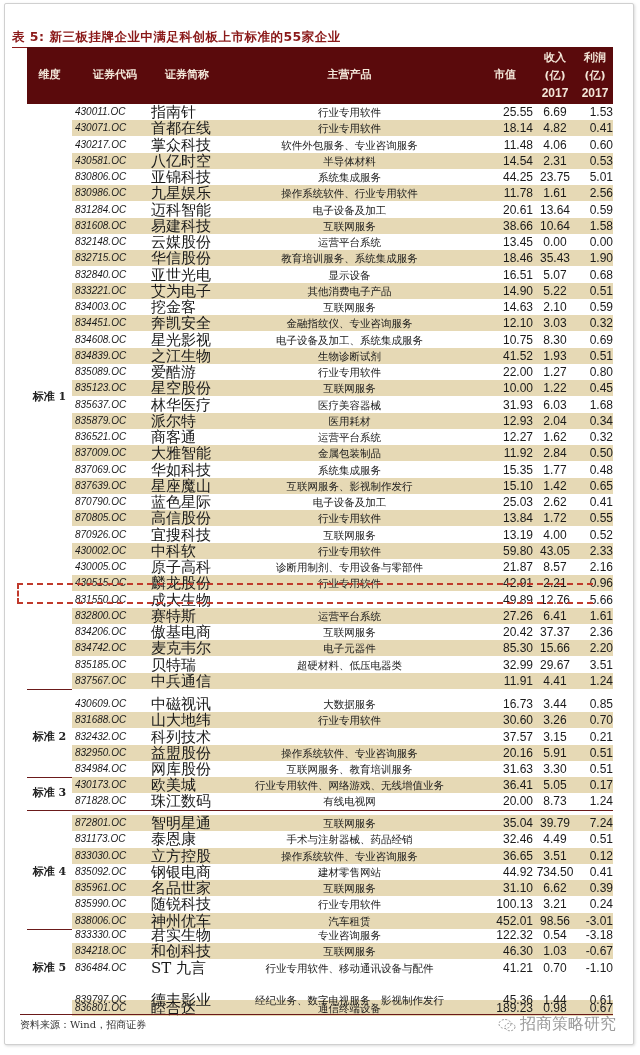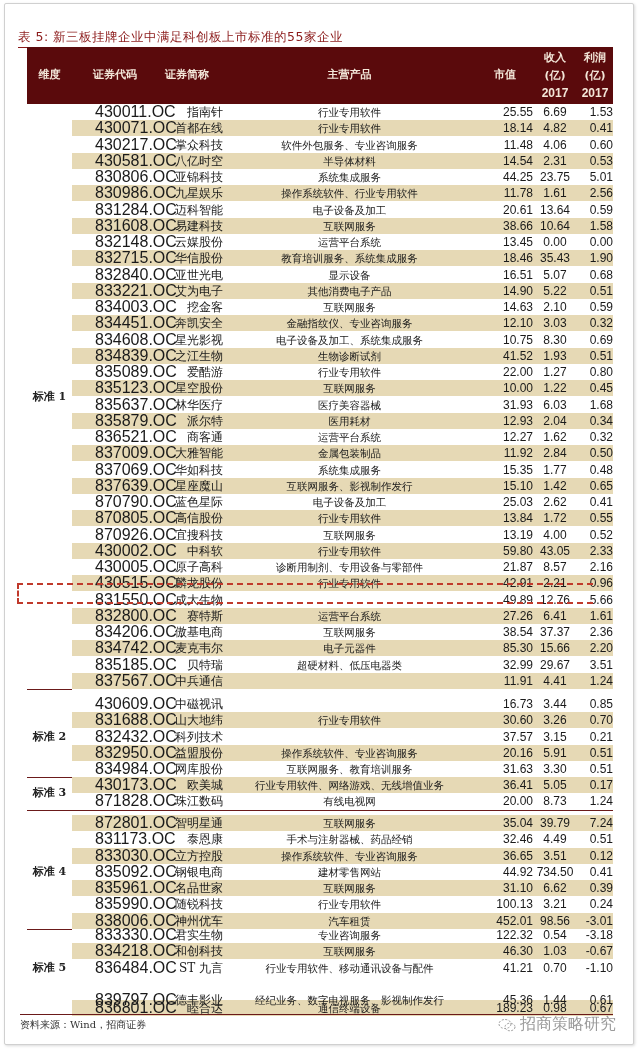--- a/index.html
+++ b/index.html
@@ -1,27 +1,27 @@
 <!DOCTYPE html>
 <html><head>
 <meta charset="utf-8">
 <style>
   html, body { margin: 0; padding: 0; background: #ffffff; }
   body { width: 640px; height: 1055px; position: relative; overflow: hidden; font-family: "DejaVu Sans", sans-serif; }
   .frame { position: absolute; left: 4px; top: 3px; width: 628px; height: 1040px; border: 1px solid #d0d0d0; border-radius: 2px; box-shadow: 1px 1px 3px rgba(0,0,0,0.15); background: #fff; }
-  .title { position: absolute; left: 18px; top: 29px; font-size: 12.5px; color: #8b1a1a; font-weight: normal; letter-spacing: 0.5px; border-bottom: 1px solid #8b1a1a; padding-bottom: 1px; }
+  .title { position: absolute; left: 12px; top: 29px; font-size: 12.5px; color: #8b1a1a; font-weight: bold; letter-spacing: 0.5px; border-bottom: 1px solid #8b1a1a; padding-bottom: 1px; }
   .header { position: absolute; left: 27px; top: 47px; width: 586px; height: 57px; background: #5a0a0c; color: #f3e6d8; font-size: 11px; font-weight: bold; }
   .header .h { position: absolute; text-align: center; }
   .rows { position: absolute; left: 27px; top: 104px; width: 586px; }
   .row { position: absolute; left: 0; width: 586px; height: 16px; font-size: 11.3px; color: #1a1a1a; }
   .row .band { position: absolute; left: 45px; right: 0; top: 0; bottom: 0; }
   .row.alt .band { background: #e6d9b5; }
   .cell { position: absolute; top: 0; height: 16px; line-height: 16px; white-space: nowrap; }
-  .c-code { left: 68px; width: 80px; font-family: "Liberation Sans", sans-serif; font-size: 16px; }
-  .c-name { left: 124px; width: 72px; text-align: right; font-family: "DejaVu Serif", serif; font-size: 12px; }
+  .c-code { left: 48px; width: 80px; font-family: "Liberation Sans", sans-serif; font-size: 10px; font-style: italic; }
+  .c-name { left: 124px; width: 72px; text-align: left; font-family: "DejaVu Serif", serif; font-size: 15px; }
   .c-prod { left: 200px; width: 245px; text-align: center; font-family: "DejaVu Serif", serif; font-size: 10.5px; }
   .c-mv { left: 440px; width: 66px; text-align: right; font-family: "Liberation Sans", sans-serif; font-size: 12px; }
   .c-rev { left: 506px; width: 44px; text-align: center; font-family: "Liberation Sans", sans-serif; font-size: 12px; }
   .c-prof { left: 550px; width: 36px; text-align: right; font-family: "Liberation Sans", sans-serif; font-size: 12px; }
   .group-label { position: absolute; left: 0; width: 45px; text-align: center; font-size: 11px; font-weight: bold; color: #222; font-family: "DejaVu Serif", serif; }
   .group-line { position: absolute; height: 1px; background: #6b1a1a; }
   .dashbox { position: absolute; left: 17px; top: 583px; width: 576px; height: 21px; border: 2px dashed #c0392b; border-right: none; box-sizing: border-box; }
   .footer-line { position: absolute; left: 20px; top: 1014px; width: 593px; height: 1px; background: #6b1a1a; }
   .source { position: absolute; left: 20px; top: 1018px; font-size: 10px; color: #333; font-family: "DejaVu Serif", serif; }
   .watermark { position: absolute; left: 498px; top: 1014px; font-size: 16px; color: #9a9a9a; font-family: "DejaVu Sans", sans-serif; display: flex; align-items: center; gap: 4px; }
@@ -338,21 +338,21 @@
       <div class="cell c-prod">运营平台系统</div>
       <div class="cell c-mv">27.26</div>
       <div class="cell c-rev">6.41</div>
       <div class="cell c-prof">1.61</div>
     </div>
     <div class="row" style="top: 520px;">
       <div class="band"></div>
       <div class="cell c-code">834206.OC</div>
       <div class="cell c-name">傲基电商</div>
       <div class="cell c-prod">互联网服务</div>
-      <div class="cell c-mv">38.54</div>
+      <div class="cell c-mv">20.42</div>
       <div class="cell c-rev">37.37</div>
       <div class="cell c-prof">2.36</div>
     </div>
     <div class="row alt" style="top: 536.25px;">
       <div class="band"></div>
       <div class="cell c-code">834742.OC</div>
       <div class="cell c-name">麦克韦尔</div>
       <div class="cell c-prod">电子元器件</div>
       <div class="cell c-mv">85.30</div>
       <div class="cell c-rev">15.66</div>
@@ -374,20 +374,21 @@
       <div class="cell c-mv">11.91</div>
       <div class="cell c-rev">4.41</div>
       <div class="cell c-prof">1.24</div>
     </div>
     <div class="group-label" style="top: 284.5px;">标准 1</div>
     <div class="group-line" style="top: 585px; left: 0px; width: 45px;"></div>
     <div class="row" style="top: 592px;">
       <div class="band"></div>
       <div class="cell c-code">430609.OC</div>
       <div class="cell c-name">中磁视讯</div>
+      <div class="cell c-prod">大数据服务</div>
       <div class="cell c-mv">16.73</div>
       <div class="cell c-rev">3.44</div>
       <div class="cell c-prof">0.85</div>
     </div>
     <div class="row alt" style="top: 608.25px;">
       <div class="band"></div>
       <div class="cell c-code">831688.OC</div>
       <div class="cell c-name">山大地纬</div>
       <div class="cell c-prod">行业专用软件</div>
       <div class="cell c-mv">30.60</div>

